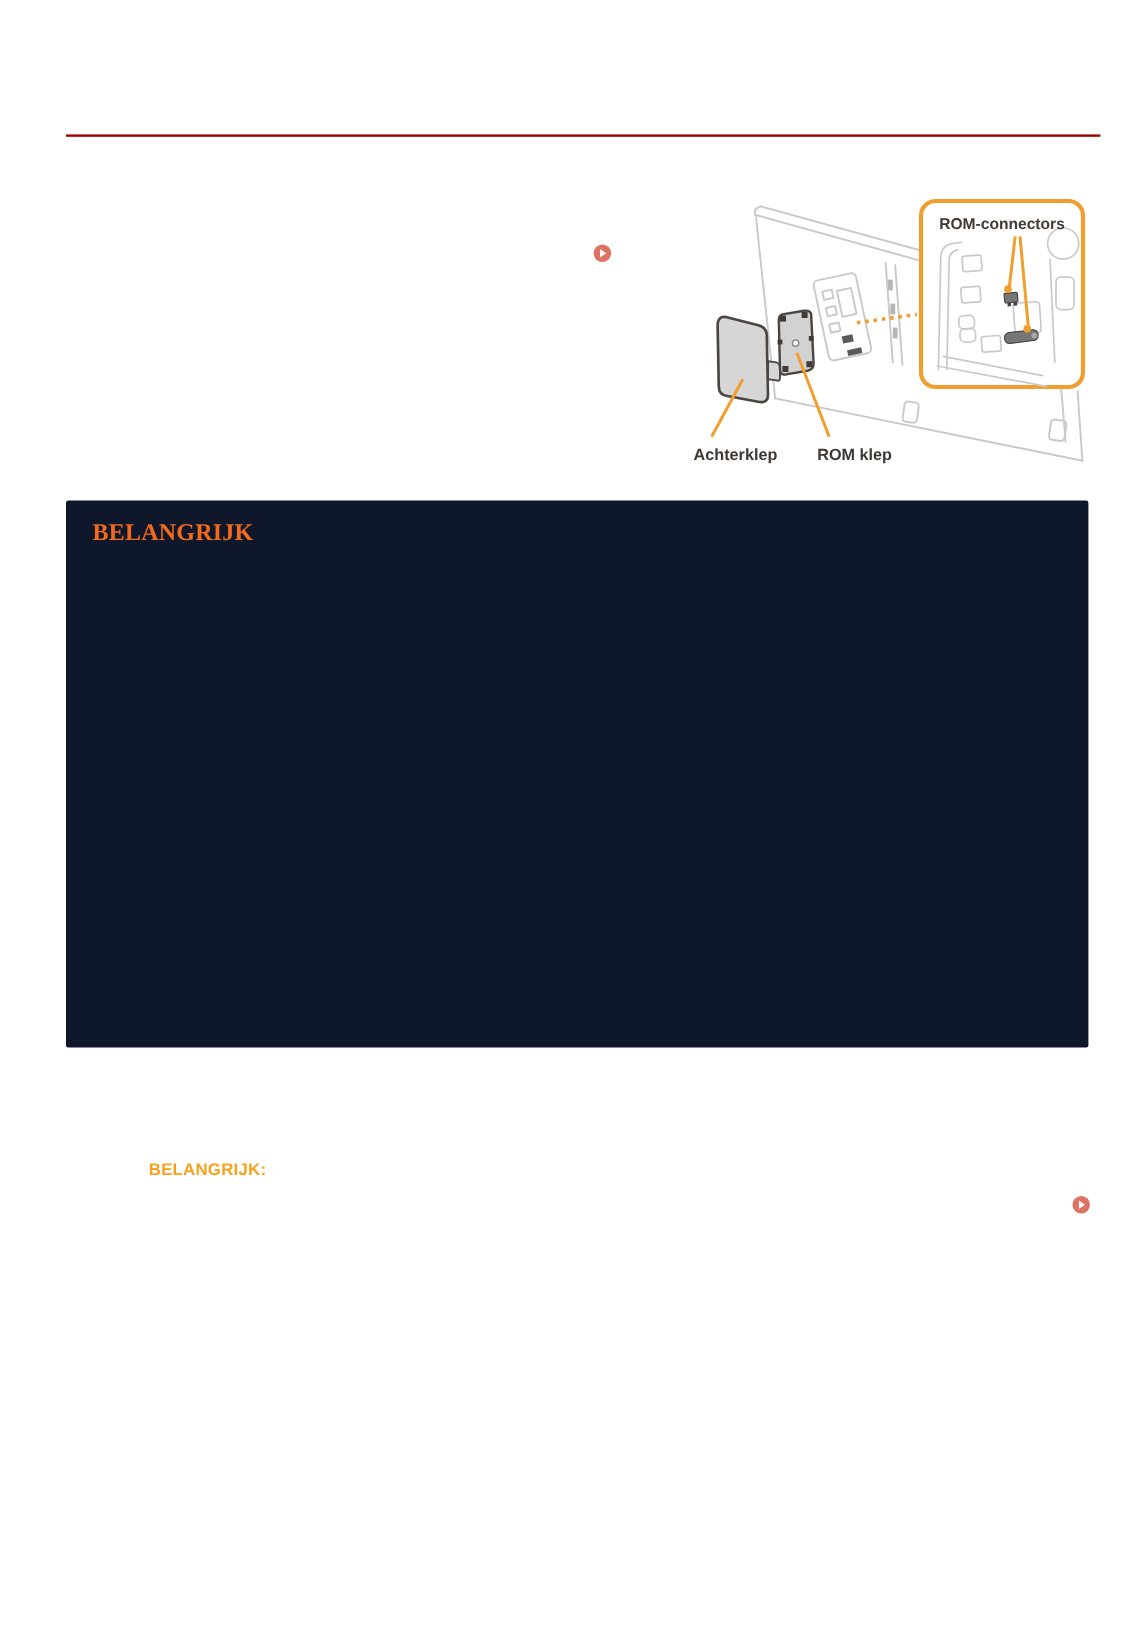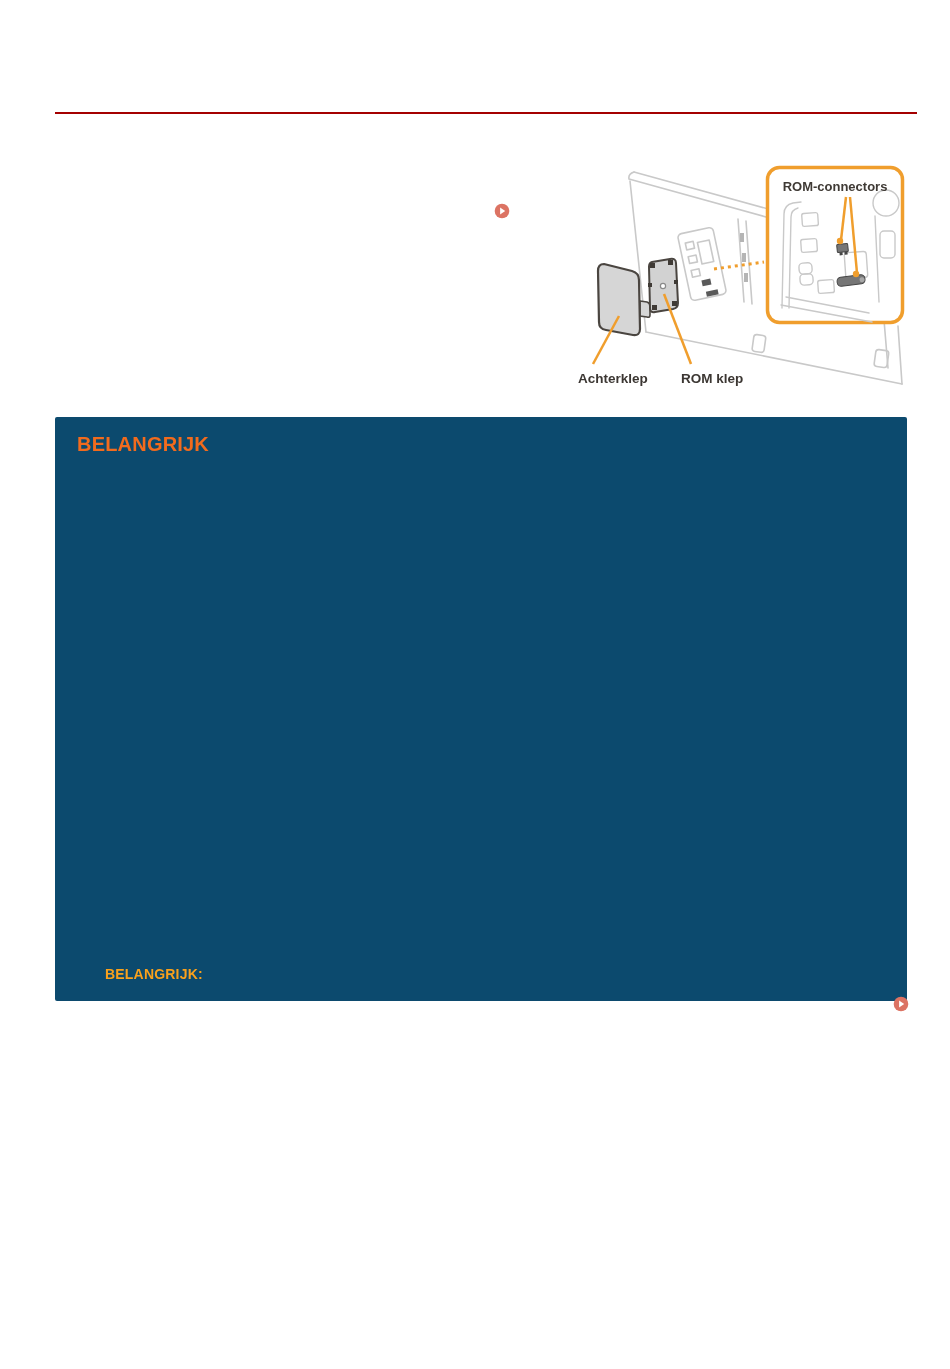--- a/index.html
+++ b/index.html
@@ -16,30 +16,31 @@
   }
   .play-link{
     position:absolute;width:16px;height:16px;display:block;cursor:pointer;
   }
   .play-link.first{left:494px;top:203px;}
   .play-link.second{left:893px;top:996px;}
   .figure{
     position:absolute;left:570px;top:160px;width:345px;height:235px;
   }
   .important-box{
-    position:absolute;left:55px;top:417px;width:852px;height:584px;
-    background:#0c4a6e;border-radius:2px;box-sizing:border-box;
+    position:absolute;left:55px;top:417px;width:852px;height:456px;
+    background:#0f172a;border-radius:2px;box-sizing:border-box;
     padding:16px 22px;
+    font-family:Liberation Serif, serif;
   }
   .important-box h2{
     margin:0;font-size:20px;line-height:22px;font-weight:bold;
     color:#f26b1d;letter-spacing:0.2px;
   }
   .important-note{
-    position:absolute;left:105px;top:966px;
+    position:absolute;left:124px;top:966px;
     font-size:14px;font-weight:bold;color:#f9a11c;letter-spacing:0.2px;
   }
   svg text{font-family:"Liberation Sans", sans-serif;}
 </style>
 </head>
 <body>
 
 <div class="page">
 
   <div class="divider"></div>

